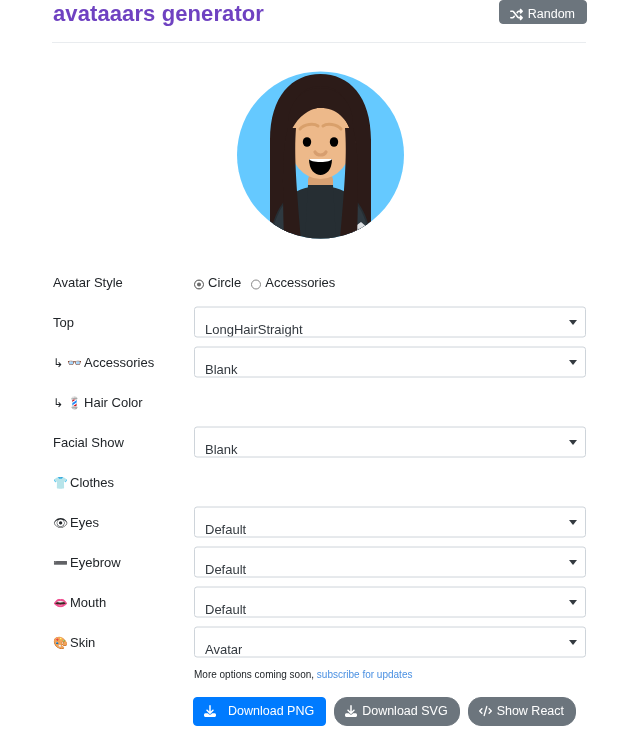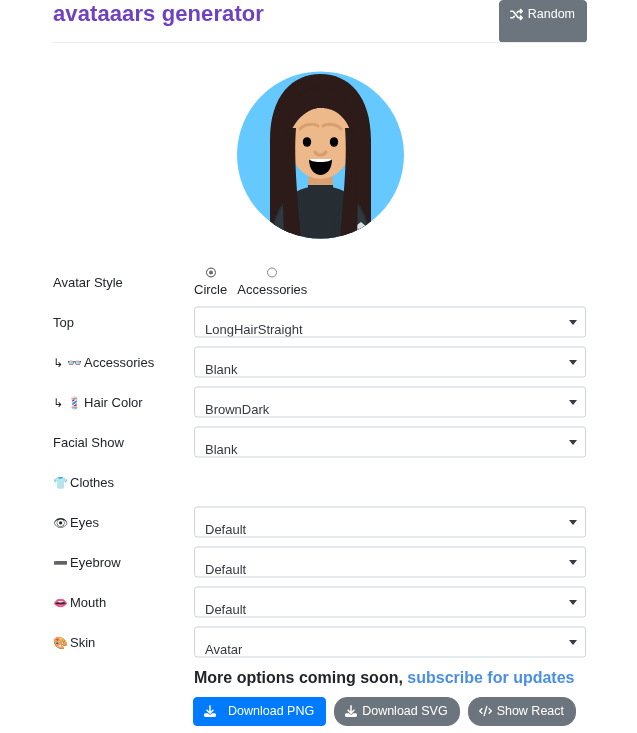--- a/index.html
+++ b/index.html
@@ -20,21 +20,21 @@
     position: absolute; left: 53px; top: 0px;
     font-size: 22px; font-weight: bold; letter-spacing: 0.1px;
     color: #6f42c1;
     line-height: 27px;
   }
   .random-btn {
     position: absolute; right: 50px; top: 0px;
     background: #6c757d; color: #ffffff;
     border: 1px solid #6c757d; border-radius: 4px;
     font-size: 12.5px; line-height: 14px;
-    padding: 6px 11px 21px 10px;
+    padding: 6px 11px 2px 10px;
     cursor: pointer; white-space: nowrap;
     display: flex; align-items: center; gap: 5px;
   }
   .random-btn .ico { display: inline-flex; }
 
   .hr {
     position: absolute; left: 52px; top: 42px;
     width: 534px; height: 0; border-top: 1px solid #e9ecef;
   }
 
@@ -63,21 +63,21 @@
   .row .ctl {
     position: absolute; left: 194px; top: 50%; transform: translateY(-50%);
     width: 392px;
   }
 
   
   .radio-line {
     display: flex; align-items: center; gap: 4px;
     font-size: 13px; color: #212529;
   }
-  .radio-line .opt { display: inline-flex; align-items: center; gap: 4px; cursor: pointer; margin-right: 6px; flex-direction: column; }
+  .radio-line .opt { display: inline-flex; align-items: flex-end; gap: 4px; cursor: pointer; margin-right: 6px; }
   .rd {
     width: 10px; height: 10px; border-radius: 50%;
     border: 1px solid #888; background: #fff; display: inline-block;
     position: relative; top: 0px;
   }
   .rd.checked { background: #6b6b6b; border-color: #6b6b6b; box-shadow: inset 0 0 0 2px #fff; }
 
   
   .select {
     position: relative; width: 392px; height: 31px;
@@ -91,21 +91,21 @@
     position: absolute; right: 8px; top: 50%; transform: translateY(-50%);
     width: 0; height: 0;
     border-left: 4px solid transparent;
     border-right: 4px solid transparent;
     border-top: 5px solid #343a40;
   }
 
   
   .more-line {
     position: absolute; left: 194px; top: 669px;
-    font-size: 16px; color: #212529; white-space: nowrap; font-weight: bold;
+    font-size: 10px; color: #212529; white-space: nowrap;
   }
   .more-line a { color: #4a90e2; text-decoration: none; }
 
   .btn-row {
     position: absolute; left: 193px; top: 697px;
     display: flex; gap: 8px;
   }
   .btn {
     display: inline-flex; align-items: center; gap: 5px;
     font-size: 12.5px; line-height: 14px;
@@ -230,26 +230,20 @@
         </div>
       </div>
     </div>
 
     <div class="row">
       <div class="lbl">
         <span class="sub-arrow">↳</span>
         <span class="emoji">💈</span>
         <span>Hair Color</span>
       </div>
-      <div class="ctl">
-        <div class="select">
-          <span class="val">BrownDark</span>
-          <span class="caret"></span>
-        </div>
-      </div>
     </div>
 
     <div class="row">
       <div class="lbl">
         <span>Facial Show</span>
       </div>
       <div class="ctl">
         <div class="select">
           <span class="val">Blank</span>
           <span class="caret"></span>

